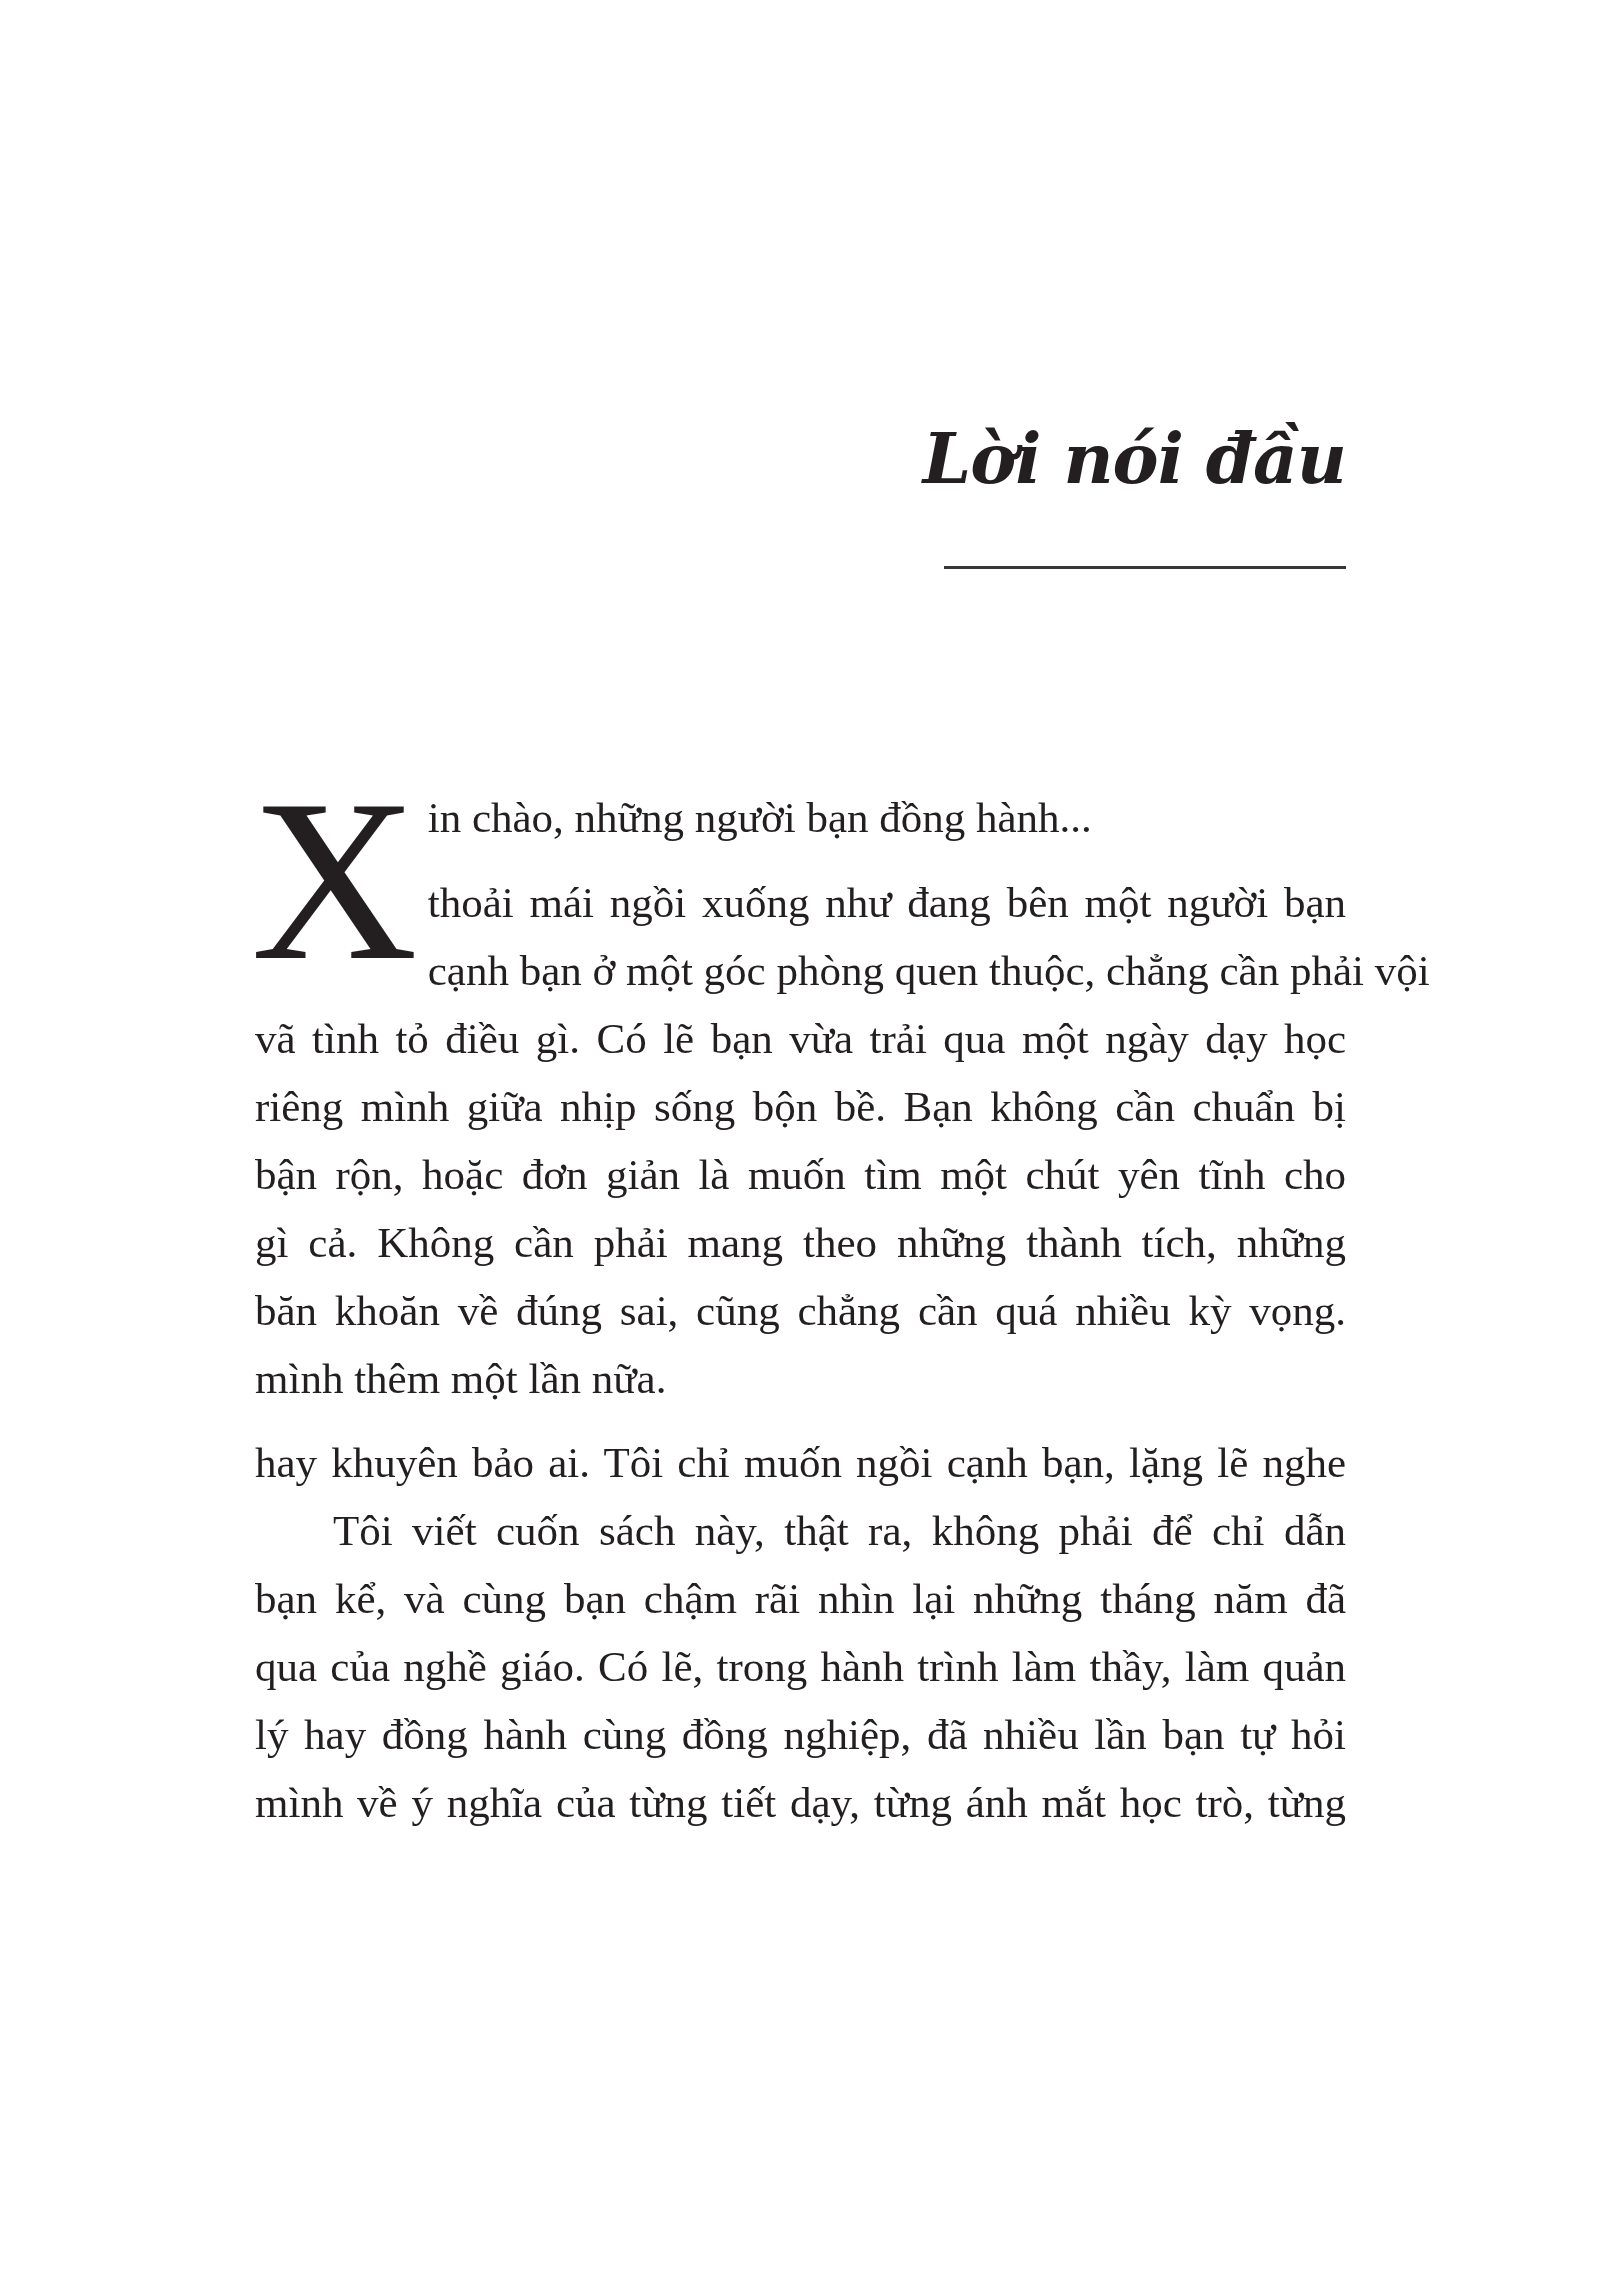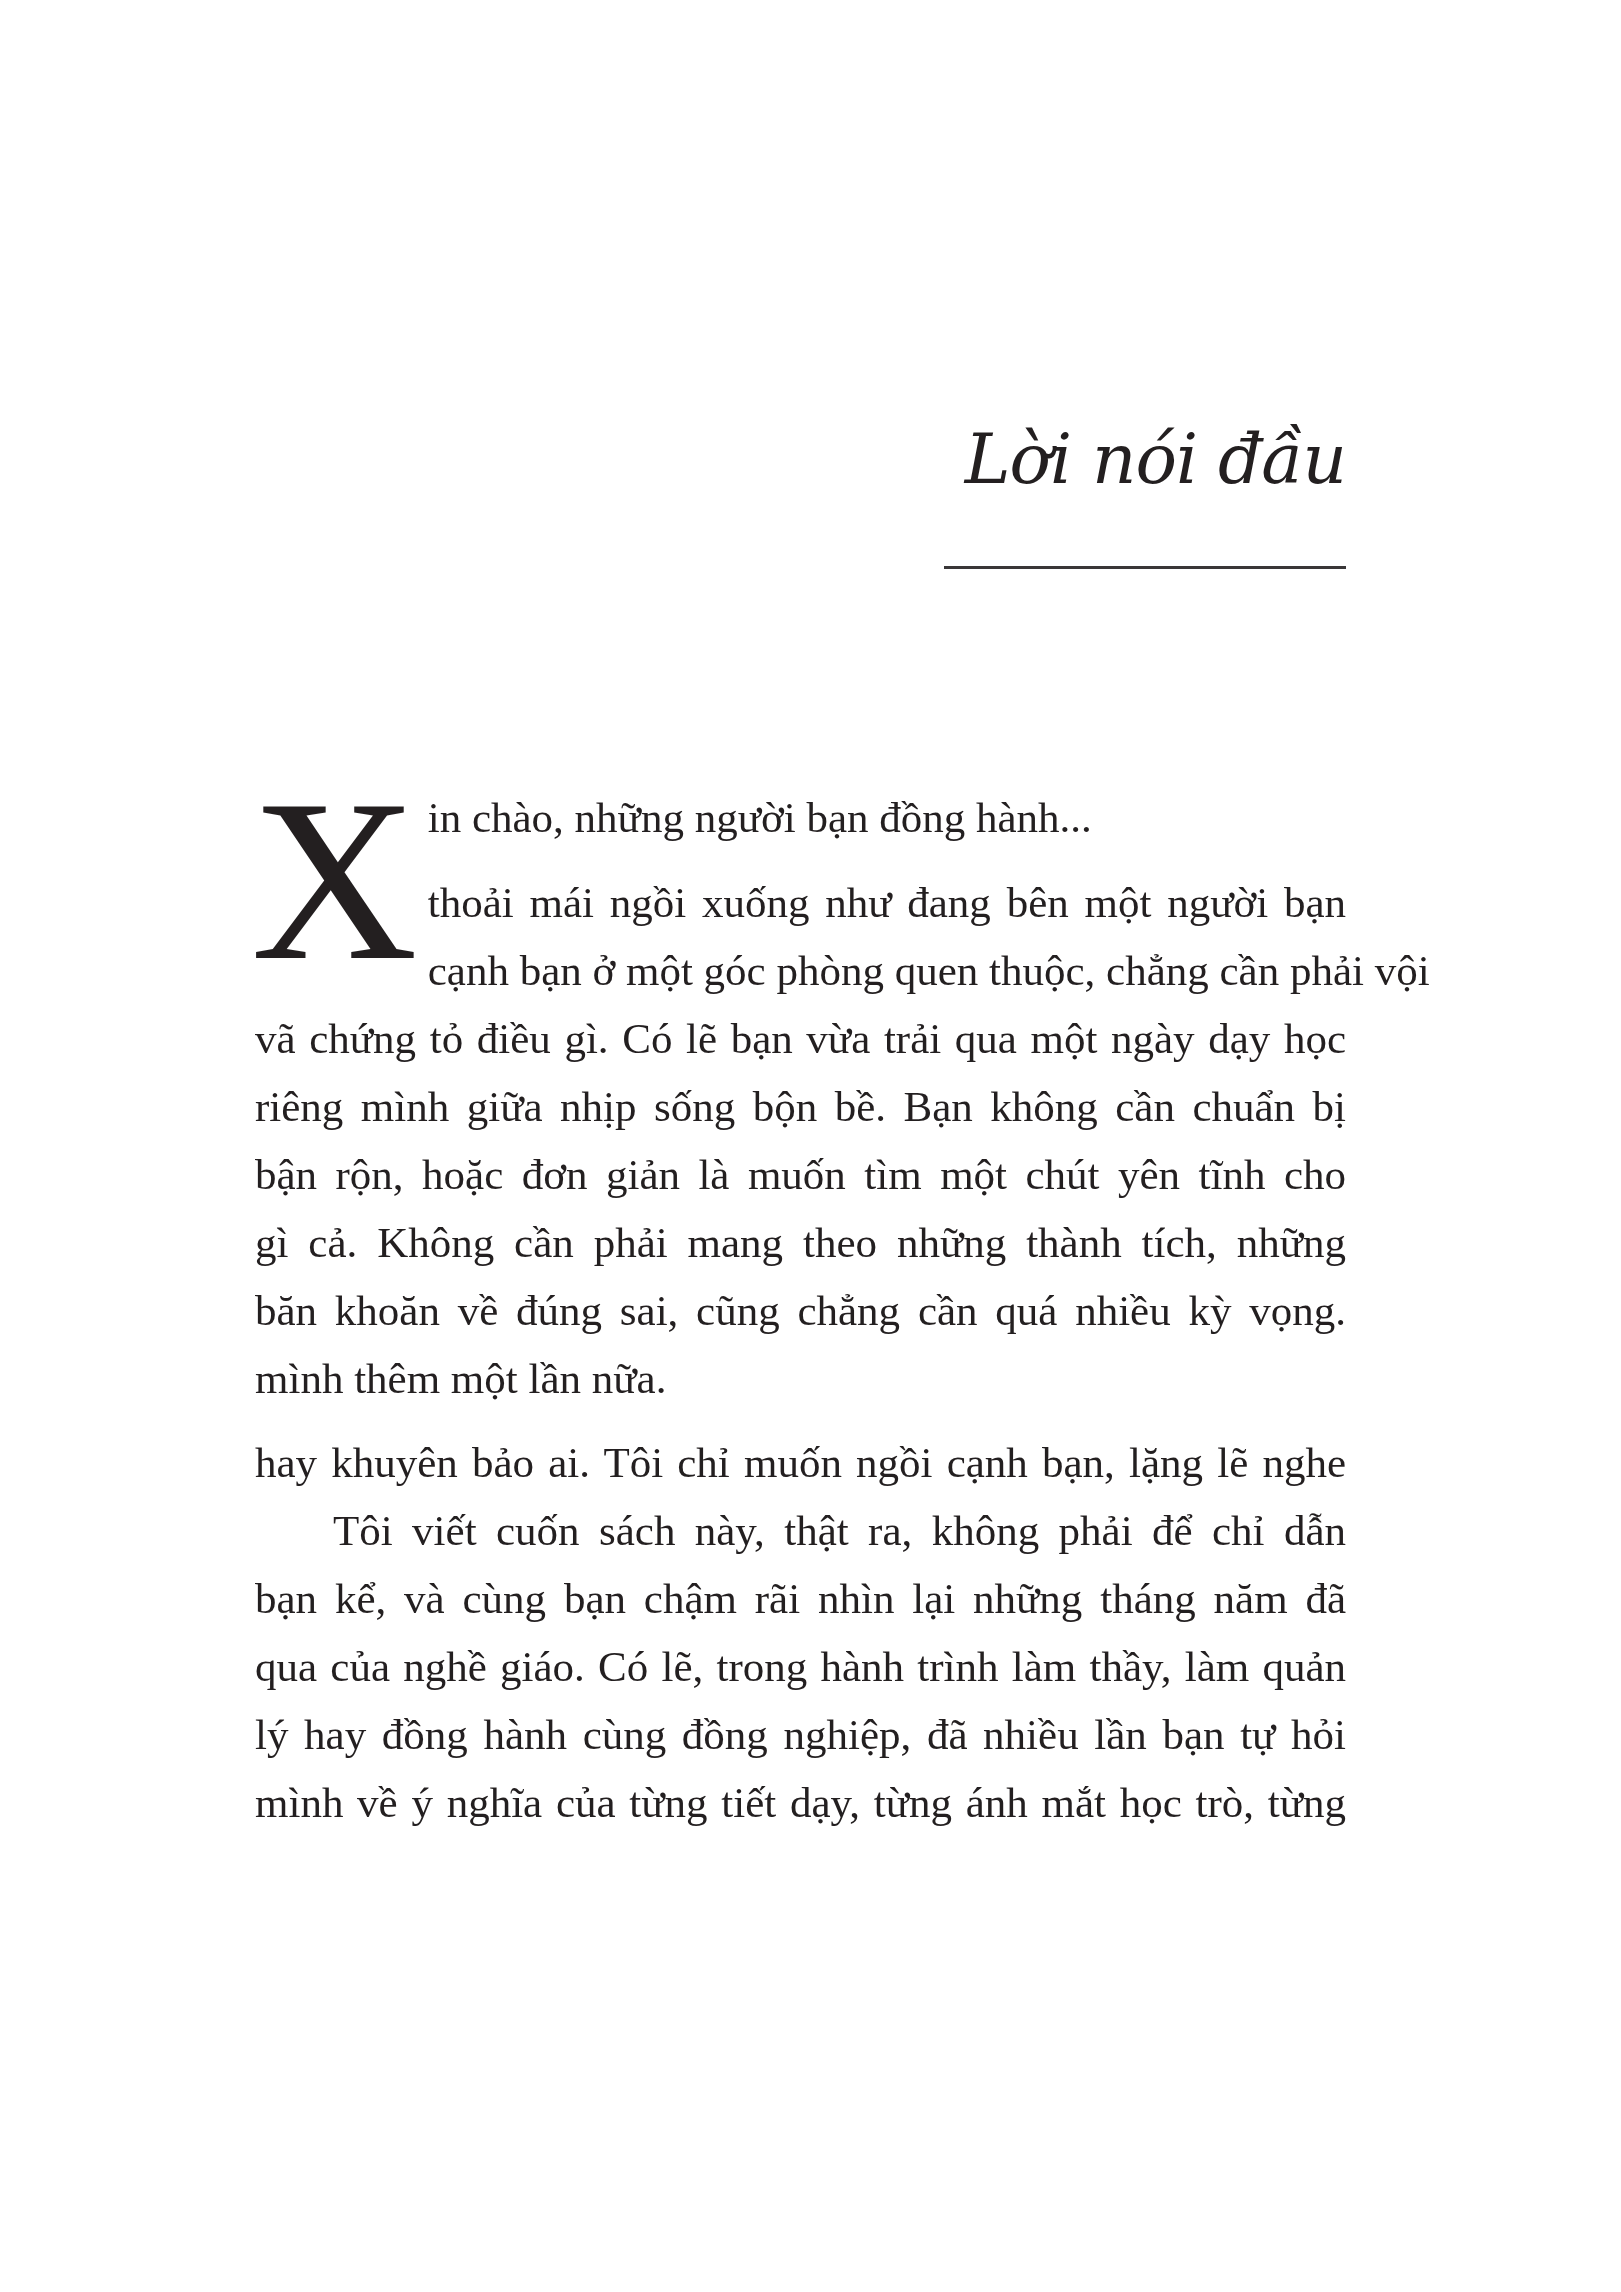--- a/index.html
+++ b/index.html
@@ -22,21 +22,21 @@
       height: 2293px;
       background: #ffffff;
     }
     .chapter-title {
       position: absolute;
       right: 275px;
       top: 410px;
       margin: 0;
       font-family: "DejaVu Serif", "Liberation Serif", serif;
       font-style: italic;
-      font-weight: normal;
+      font-weight: bold;
       font-size: 69px;
       line-height: 98px;
       letter-spacing: -1px;
       color: #231f20;
       white-space: nowrap;
     }
     .title-rule {
       position: absolute;
       left: 944px;
       top: 566px;
@@ -96,21 +96,21 @@
   <div class="body-text">
 
     <div class="para">
       <span class="drop-cap">X</span>
       <span class="line left">in chào, những người bạn đồng hành...</span>
     </div>
 
     <div class="para">
       <span class="line">thoải mái ngồi xuống như đang bên một người bạn</span>
       <span class="line">cạnh bạn ở một góc phòng quen thuộc, chẳng cần phải vội</span>
-      <span class="line">vã chứng tỏ điều gì. Có lẽ bạn vừa trải qua một ngày dạy học</span>
+      <span class="line">vã tình tỏ điều gì. Có lẽ bạn vừa trải qua một ngày dạy học</span>
       <span class="line">riêng mình giữa nhịp sống bộn bề. Bạn không cần chuẩn bị</span>
       <span class="line">bận rộn, hoặc đơn giản là muốn tìm một chút yên tĩnh cho</span>
       <span class="line">gì cả. Không cần phải mang theo những thành tích, những</span>
       <span class="line">băn khoăn về đúng sai, cũng chẳng cần quá nhiều kỳ vọng.</span>
       <span class="line left">mình thêm một lần nữa.</span>
     </div>
 
     <div class="para">
       <span class="line">hay khuyên bảo ai. Tôi chỉ muốn ngồi cạnh bạn, lặng lẽ nghe</span>
       <span class="line first-indent">Tôi viết cuốn sách này, thật ra, không phải để chỉ dẫn</span>

